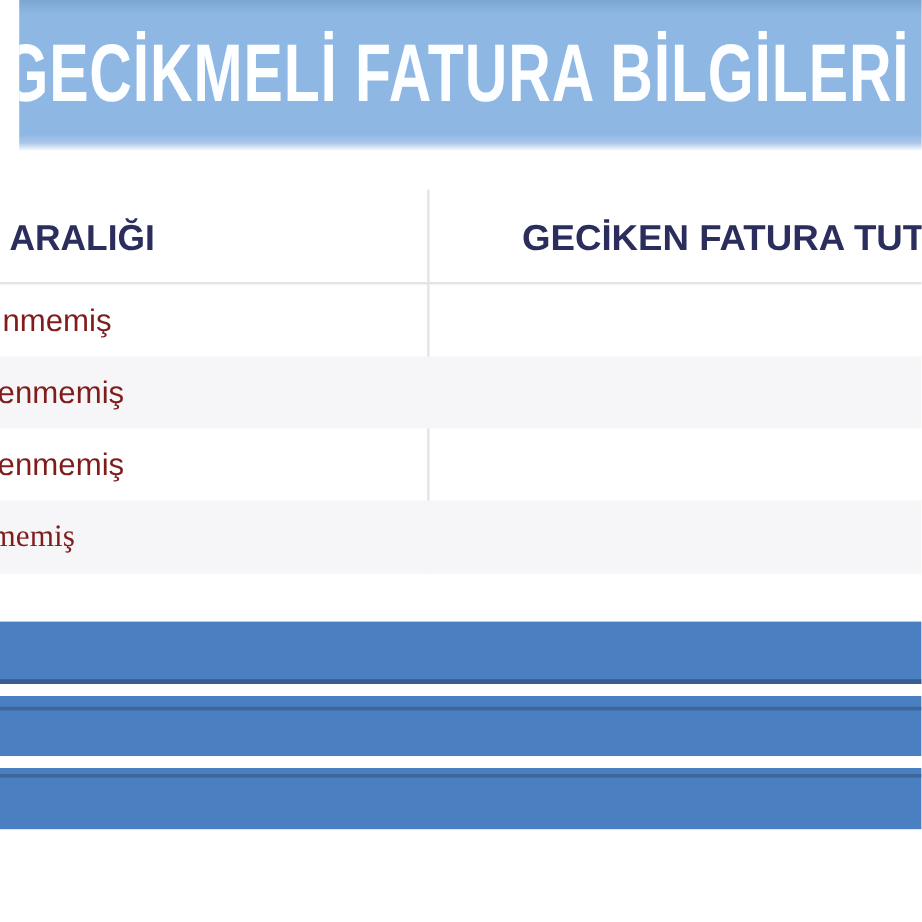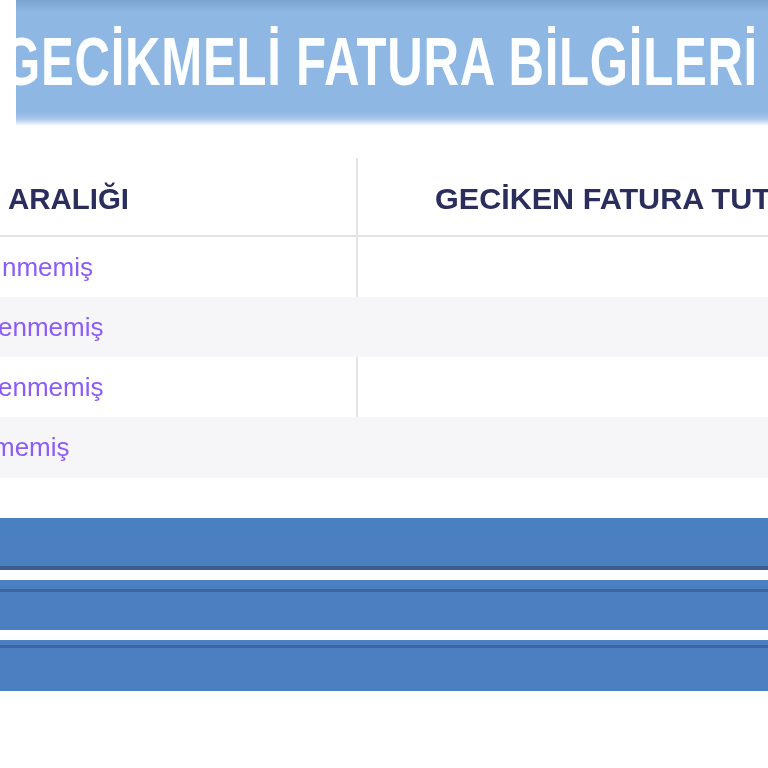--- a/index.html
+++ b/index.html
@@ -46,25 +46,25 @@
     width: 768px; height: 2px;
     background: #e3e3e5;
   }
   .tbody { position: absolute; left: 0; top: 237px; width: 768px; }
   .tr {
     position: relative;
     width: 768px; height: 60px;
     overflow: hidden;
   }
   .tr.striped { background: #f6f6f8; }
-  .tr:last-child { height: 61px; }
+  .tr:last-child { height: 61px; font-family: Liberation Serif, serif; }
   .td-range {
     display: block;
     font-size: 26px; line-height: 60px;
-    color: #8b5cf6;
+    color: #7f1d1d;
     white-space: nowrap;
   }
   .tr.clip-1 .td-range { margin-left: 2px; }
   .tr.clip-2 .td-range { margin-left: -2px; }
   .tr.clip-3 .td-range { margin-left: -7px; }
   .td-amount {
     position: absolute; left: 380px; top: 0;
     width: 380px; height: 60px;
     display: block;
   }

